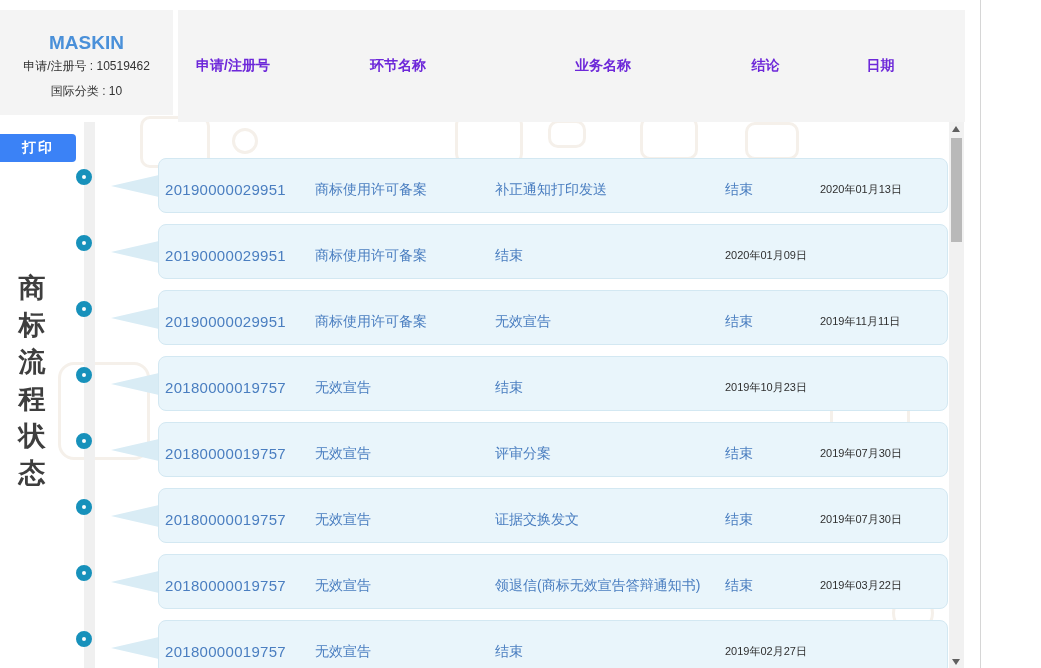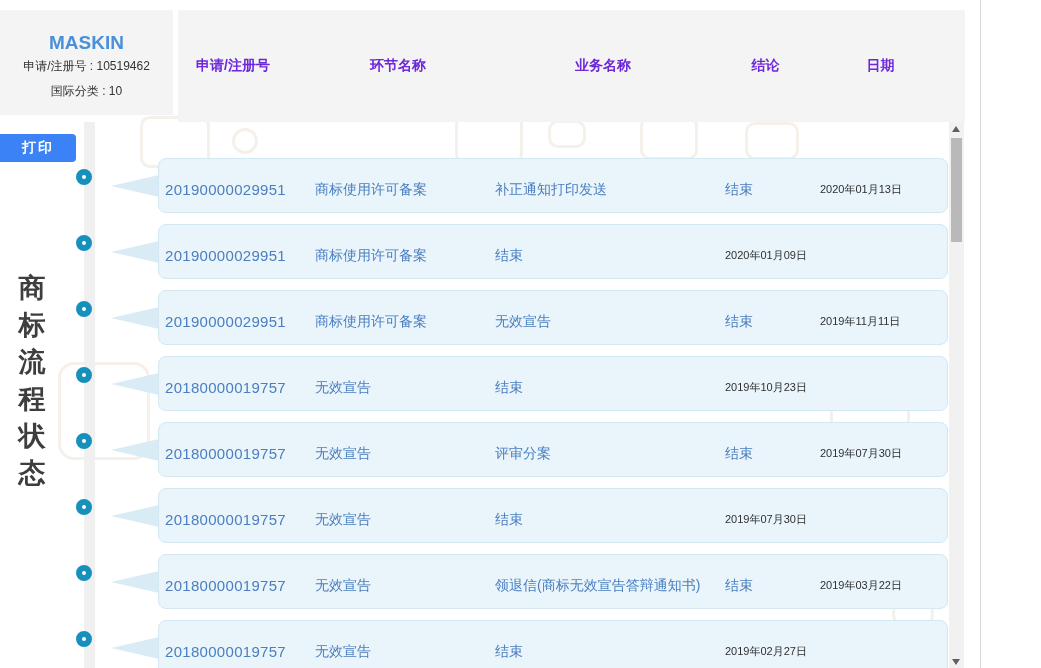--- a/index.html
+++ b/index.html
@@ -202,20 +202,21 @@
         <div class="cell">结束</div>
         <div class="cell c-date">2019年07月30日</div>
       </div>
     </div>
     <div class="row" style="top: 488px;">
       <span class="dot"></span>
       <span class="tail"></span>
       <div class="bubble">
         <div class="cell c-no">20180000019757</div>
         <div class="cell">无效宣告</div>
+        <div class="cell c-stage">证据交换发文</div>
         <div class="cell">结束</div>
         <div class="cell c-date">2019年07月30日</div>
       </div>
     </div>
     <div class="row" style="top: 554px;">
       <span class="dot"></span>
       <span class="tail"></span>
       <div class="bubble">
         <div class="cell c-no">20180000019757</div>
         <div class="cell">无效宣告</div>

